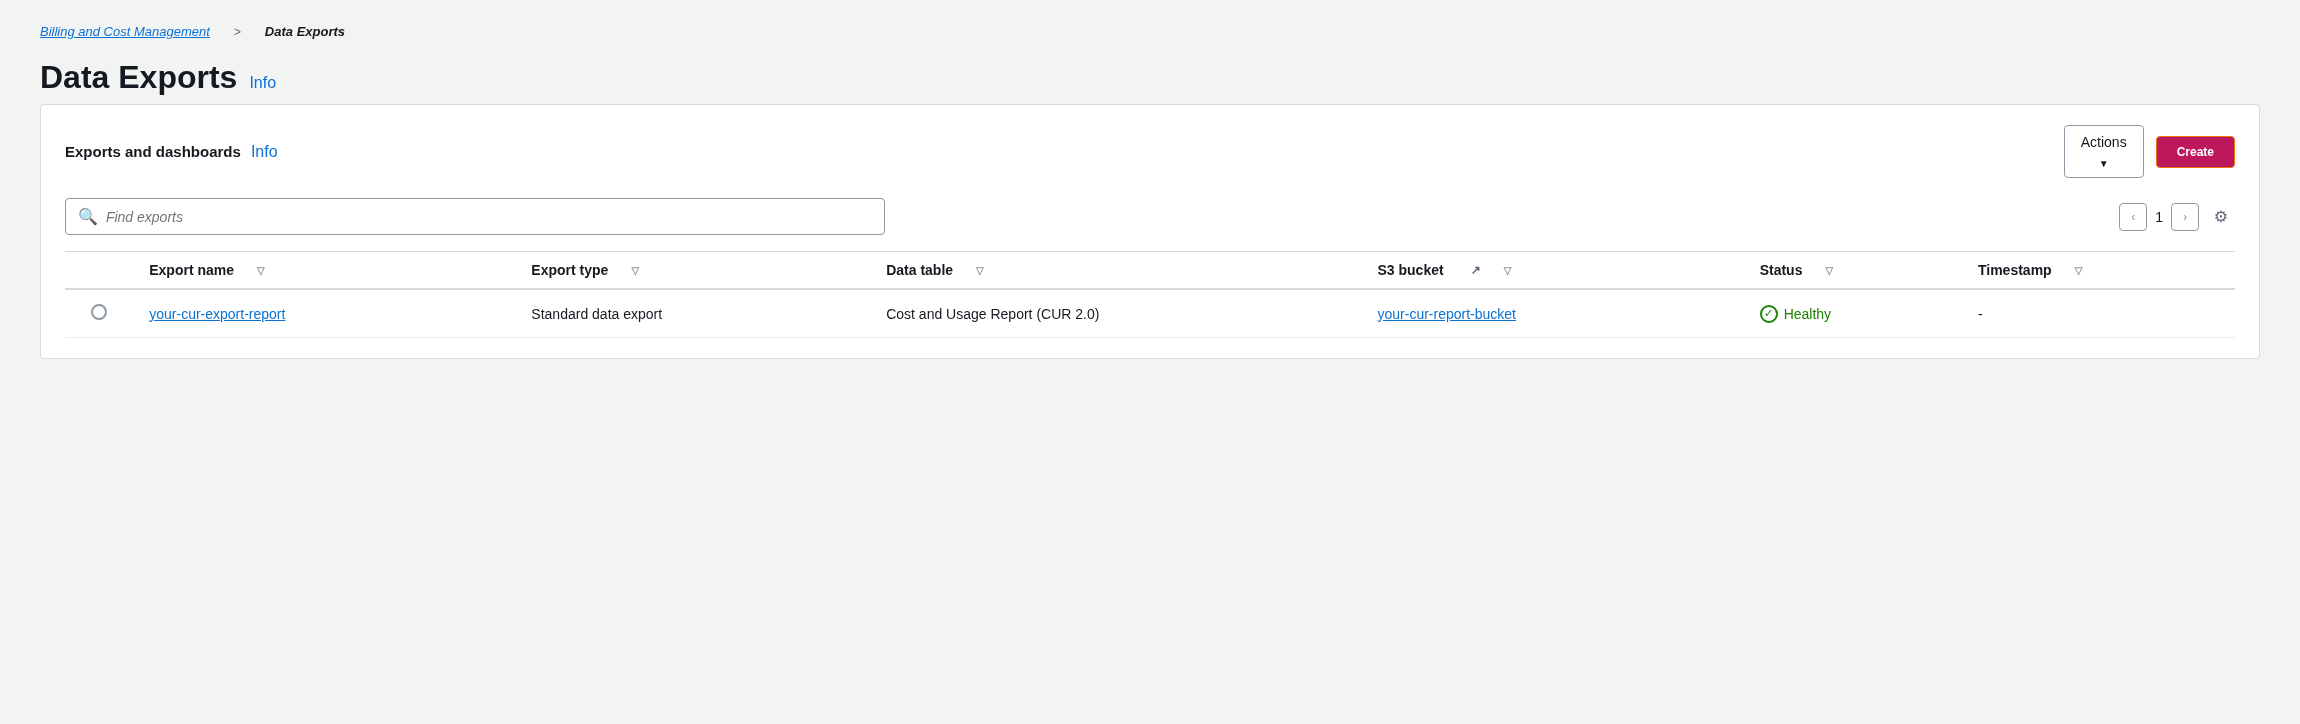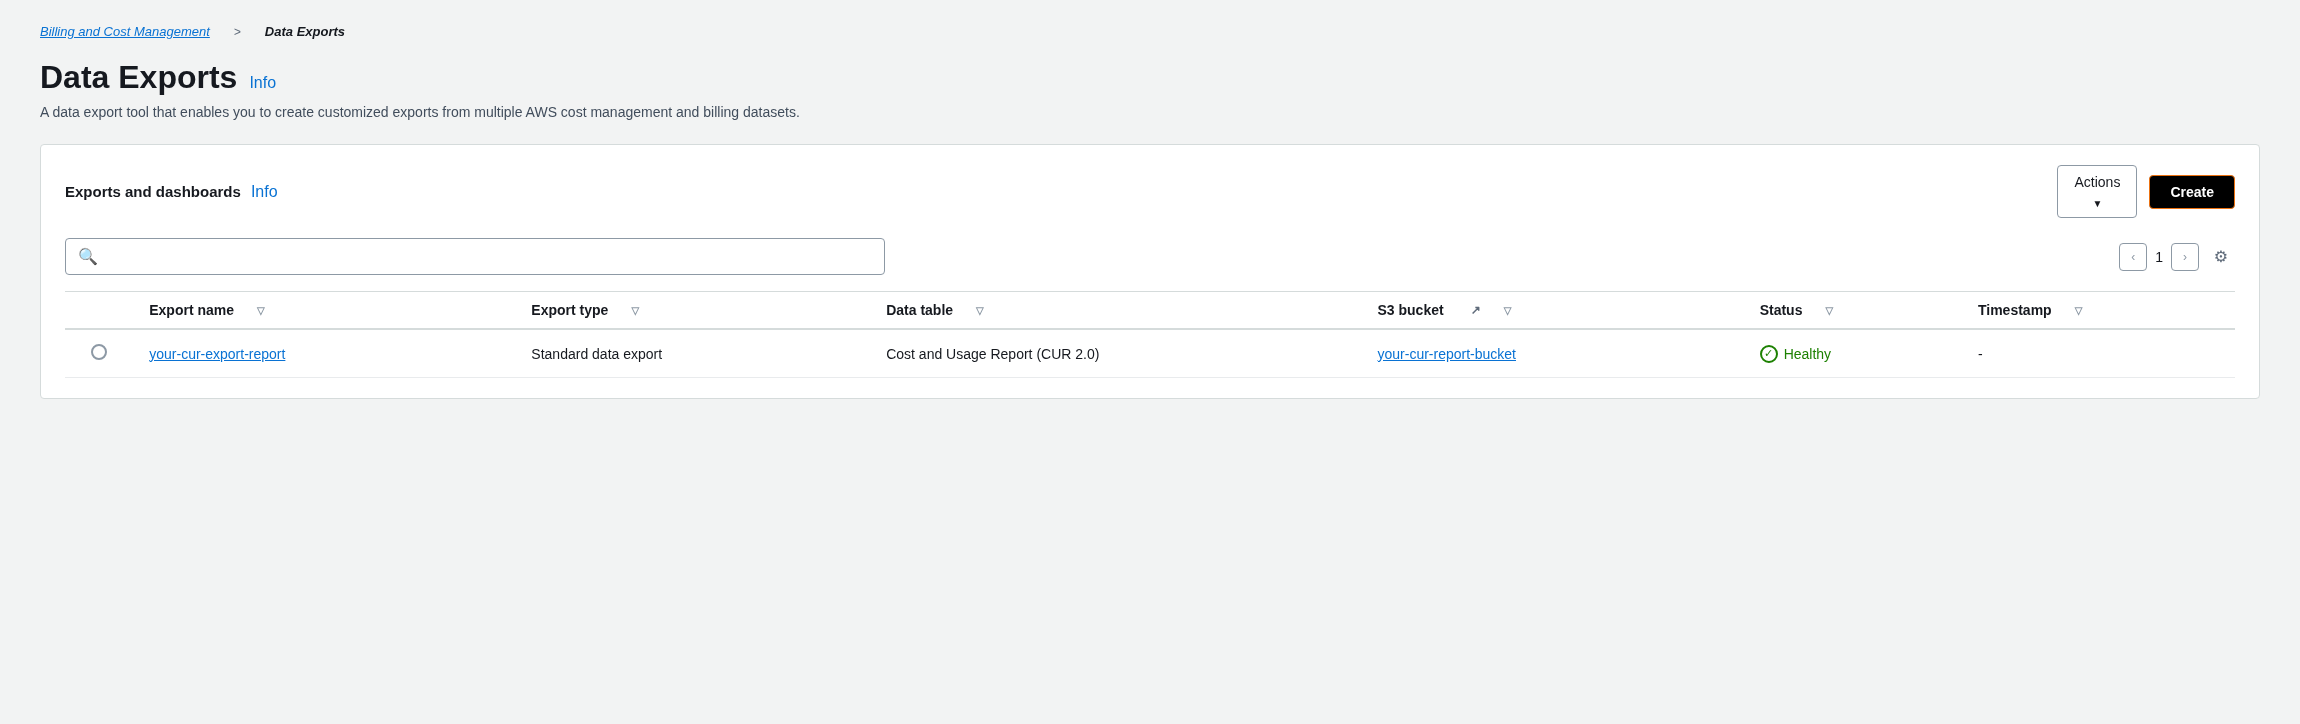--- a/index.html
+++ b/index.html
@@ -94,25 +94,25 @@
       border-radius: 4px;
       background: #ffffff;
       cursor: pointer;
       font-size: 14px;
       color: #16191f;
       font-weight: 500;
       flex-direction: column;
     }
     .create-button {
       padding: 8px 20px;
-      background: #000000;
+      background: #be185d;
       border: 1px solid #ec7211;
       border-radius: 4px;
       color: #ffffff;
-      font-size: 14px;
+      font-size: 12px;
       font-weight: 700;
       cursor: pointer;
     }
     .search-row {
       display: flex;
       align-items: center;
       justify-content: space-between;
       margin-bottom: 16px;
     }
     .search-box {
@@ -266,41 +266,41 @@
   <div class="breadcrumb">
     <span class="breadcrumb-link">Billing and Cost Management</span>
     <span class="breadcrumb-separator">&gt;</span>
     <span class="breadcrumb-current">Data Exports</span>
   </div>
 
   <div class="page-header">
     <h1 class="page-title">Data Exports</h1>
     <a class="info-link">Info</a>
   </div>
-  <p class="page-description">A data export tool that enables you to create customized exports from multiple AWS cost management and billing datasets.</p>
 
   <div class="panel">
 
     <div class="panel-header">
       <div class="panel-title-row">
         <span class="panel-title">Exports and dashboards</span>
         <a class="info-link">Info</a>
       </div>
       <div class="panel-actions">
         <button class="actions-button">
           <span>Actions</span>
           <span class="chevron-down">▼</span>
         </button>
         <button class="create-button">Create</button>
       </div>
     </div>
 
     <div class="search-row">
       <div class="search-box">
         <span class="search-icon">🔍</span>
+        <input class="search-input" type="text" placeholder="Find exports" style="">
       </div>
       <div class="pagination-controls">
         <div class="pagination-arrow">‹</div>
         <span class="pagination-number">1</span>
         <div class="pagination-arrow">›</div>
         <div class="settings-icon">⚙</div>
       </div>
     </div>
 
     <table class="data-table">

